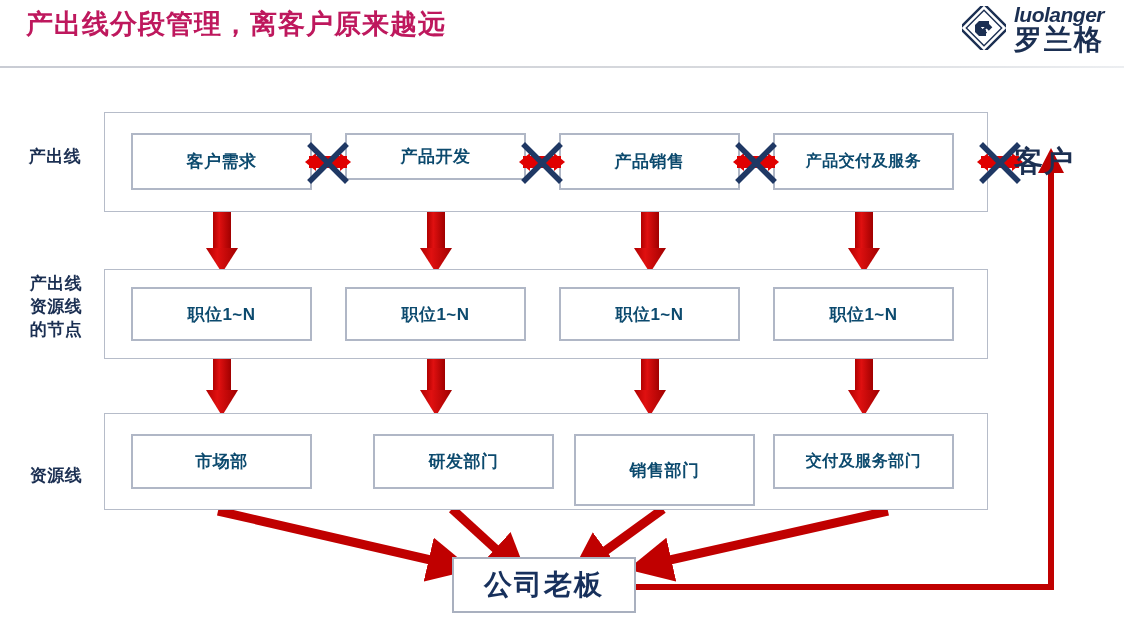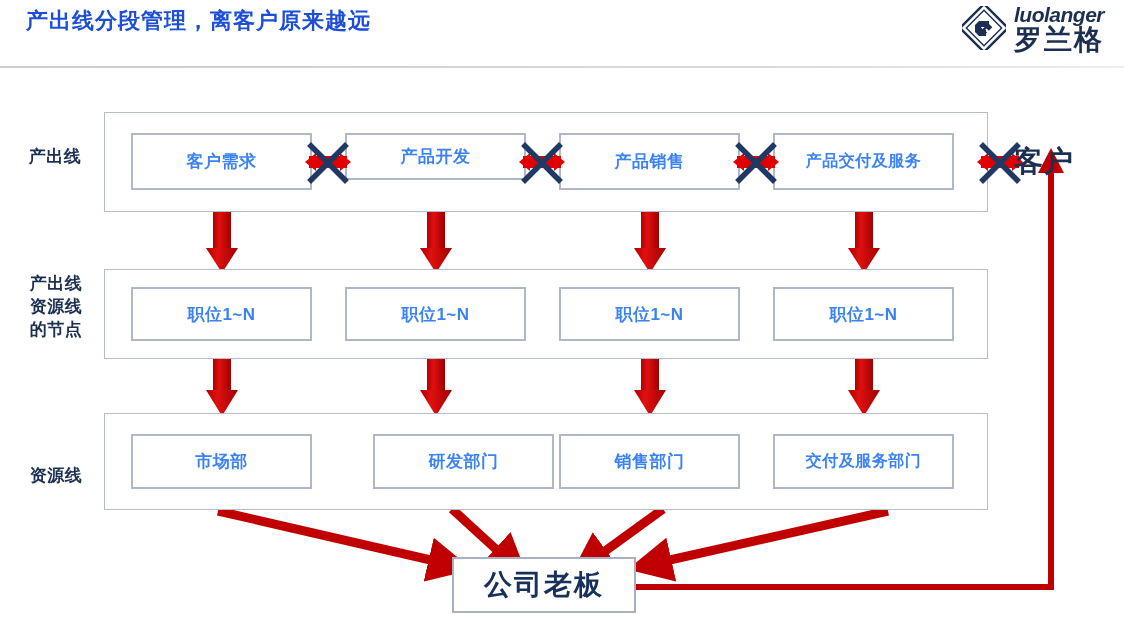--- a/index.html
+++ b/index.html
@@ -18,24 +18,24 @@
 
   
   #header {
     position: absolute;
     left: 0; top: 0;
     width: 1124px; height: 68px;
   }
   #page-title {
     position: absolute;
     left: 26px; top: 6px;
-    font-size: 22px;
+    font-size: 27px;
     font-weight: bold;
     letter-spacing: 1px;
-    color: #1d4ed8;
+    color: #be185d;
     white-space: nowrap;
   }
   #header-rule {
     position: absolute;
     left: 0; top: 66px;
     width: 1124px; height: 2px;
     background: linear-gradient(to right, #c9ccd4, #d8dade 70%, #eceef1);
   }
 
   
@@ -106,21 +106,21 @@
   .node-box {
     position: absolute;
     border: 2px solid #b0b7c6;
     background: #ffffff;
     box-sizing: border-box;
     display: flex;
     align-items: center;
     justify-content: center;
     font-size: 17px;
     font-weight: bold;
-    color: #3b82f6;
+    color: #0c4a6e;
     letter-spacing: 0.5px;
     white-space: nowrap;
   }
   .node-box.small-text { font-size: 16px; }
 
   
   .block-mark {
     position: absolute;
     width: 46px; height: 52px;
   }
@@ -283,18 +283,18 @@
   <div class="node-box" style="left:345px; top:219px; width:181px; height:54px;">职位1~N</div>
   <div class="node-box" style="left:559px; top:219px; width:181px; height:54px;">职位1~N</div>
   <div class="node-box" style="left:773px; top:219px; width:181px; height:54px;">职位1~N</div>
 
   <div class="row-label" style="left:10px; top:397px; width:92px;">资源线</div>
 
   <div class="row-container" style="left:104px; top:345px; width:884px; height:97px;"></div>
 
   <div class="node-box" style="left:131px; top:366px; width:181px; height:55px;">市场部</div>
   <div class="node-box" style="left:345px; top:366px; width:181px; height:55px;margin-left:28px;">研发部门</div>
-  <div class="node-box" style="left:559px; top:366px; width:181px; height:55px;">销售部门</div>
+  <div class="node-box" style="left:574px; top:366px; width:181px; height:72px;">销售部门</div>
   <div class="node-box small-text" style="left:773px; top:366px; width:181px; height:55px;">交付及服务部门</div>
 
   <div id="boss-box" style="left:452px; top:489px; width:184px; height:56px;">公司老板</div>
 
 </div>
 
 </body></html>

